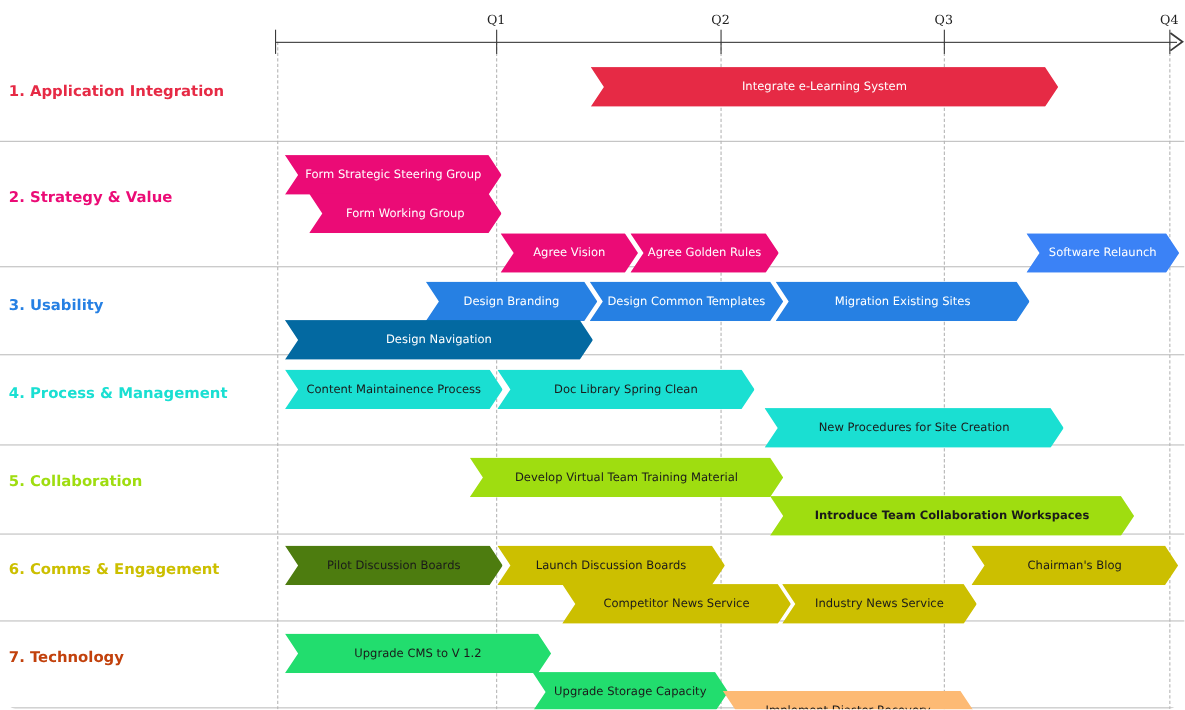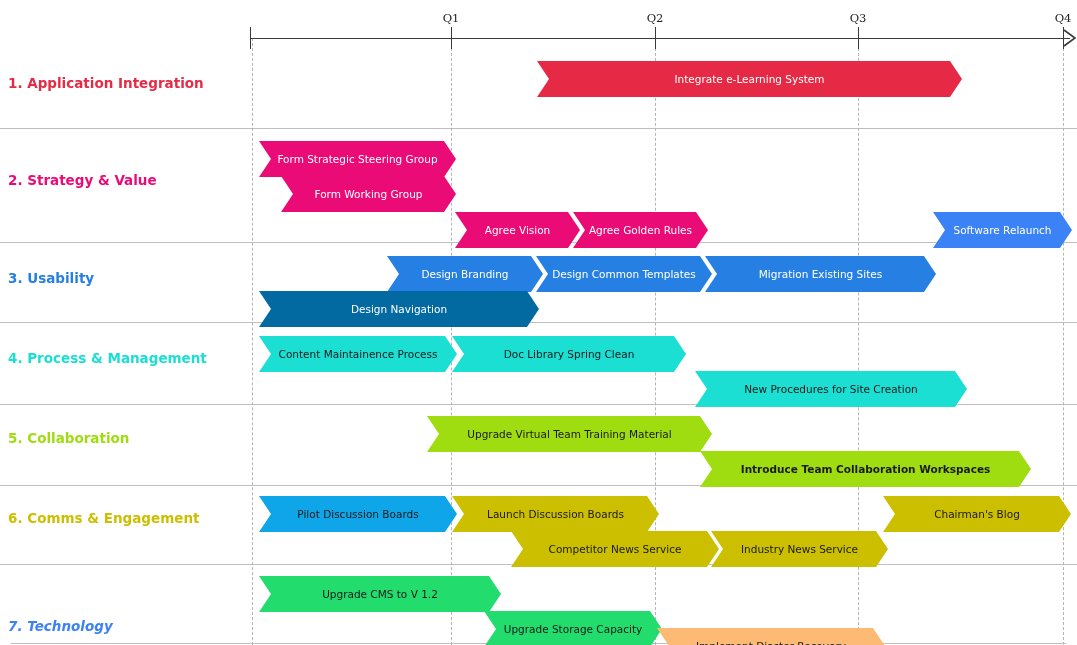--- a/index.html
+++ b/index.html
@@ -147,21 +147,21 @@
       <div class="qlabel" style="left: 1063px;">Q4</div>
     </div>
 
   <div id="category-labels">
       <div class="cat-label" style="top: 75px; color: rgb(230, 42, 69);">1. Application Integration</div>
       <div class="cat-label" style="top: 172px; color: rgb(235, 11, 118);">2. Strategy &amp; Value</div>
       <div class="cat-label" style="top: 270px; color: rgb(38, 128, 227);">3. Usability</div>
       <div class="cat-label" style="top: 350px; color: rgb(26, 223, 210);">4. Process &amp; Management</div>
       <div class="cat-label" style="top: 430px; color: rgb(159, 221, 16);">5. Collaboration</div>
       <div class="cat-label" style="top: 510px; color: rgb(204, 191, 0);">6. Comms &amp; Engagement</div>
-      <div class="cat-label" style="top: 618px; color: #3b82f6; font-style: italic;">7. Technology</div>
+      <div class="cat-label" style="top: 590px; color: #c2410c;">7. Technology</div>
     </div>
 
   <div id="bars">
       <div class="bar" style="left: 537px; top: 61px; width: 425px; background: rgb(230, 42, 69);">
         <span class="bar-label txt-light">Integrate e-Learning System</span>
       </div>
       <div class="bar" style="left: 259px; top: 141px; width: 197px; background: rgb(235, 11, 118);">
         <span class="bar-label txt-light">Form Strategic Steering Group</span>
       </div>
       <div class="bar" style="left: 281px; top: 176px; width: 175px; background: rgb(235, 11, 118);">
@@ -191,26 +191,26 @@
       <div class="bar" style="left: 259px; top: 336px; width: 198px; background: rgb(26, 223, 210);">
         <span class="bar-label txt-dark">Content Maintainence Process</span>
       </div>
       <div class="bar" style="left: 452px; top: 336px; width: 234px; background: rgb(26, 223, 210);">
         <span class="bar-label txt-dark">Doc Library Spring Clean</span>
       </div>
       <div class="bar" style="left: 695px; top: 371px; width: 272px; background: rgb(26, 223, 210);">
         <span class="bar-label txt-dark">New Procedures for Site Creation</span>
       </div>
       <div class="bar" style="left: 427px; top: 416px; width: 285px; background: rgb(159, 221, 16);">
-        <span class="bar-label txt-dark">Upgrade Virtual Team Training Material</span>
+        <span class="bar-label txt-dark">Develop Virtual Team Training Material</span>
       </div>
       <div class="bar" style="left: 700px; top: 451px; width: 331px; background: rgb(159, 221, 16); font-weight: bold;">
         <span class="bar-label txt-dark">Introduce Team Collaboration Workspaces</span>
       </div>
-      <div class="bar" style="left: 259px; top: 496px; width: 198px; background: #0ea5e9;">
+      <div class="bar" style="left: 259px; top: 496px; width: 198px; background: #4d7c0f;">
         <span class="bar-label txt-dark">Pilot Discussion Boards</span>
       </div>
       <div class="bar" style="left: 452px; top: 496px; width: 207px; background: rgb(204, 191, 0);">
         <span class="bar-label txt-dark">Launch Discussion Boards</span>
       </div>
       <div class="bar" style="left: 883px; top: 496px; width: 188px; background: rgb(204, 191, 0);">
         <span class="bar-label txt-dark">Chairman's Blog</span>
       </div>
       <div class="bar" style="left: 511px; top: 531px; width: 208px; background: rgb(204, 191, 0);">
         <span class="bar-label txt-dark">Competitor News Service</span>

